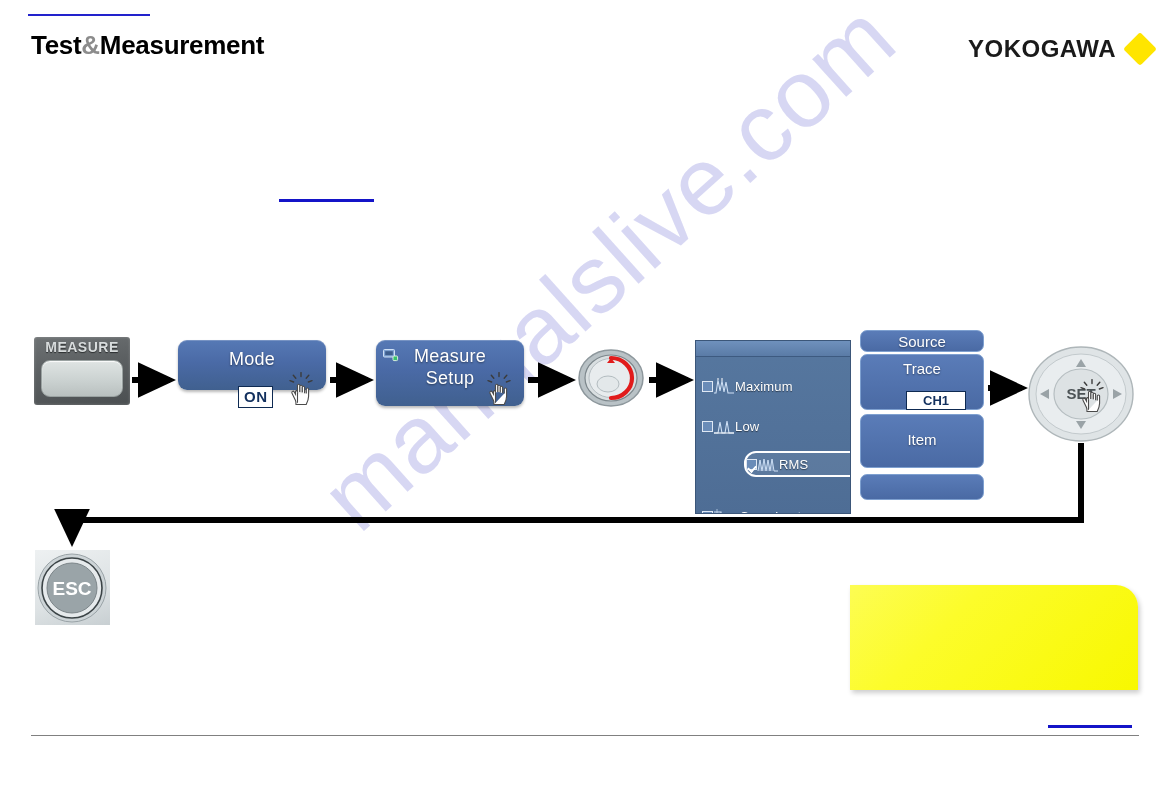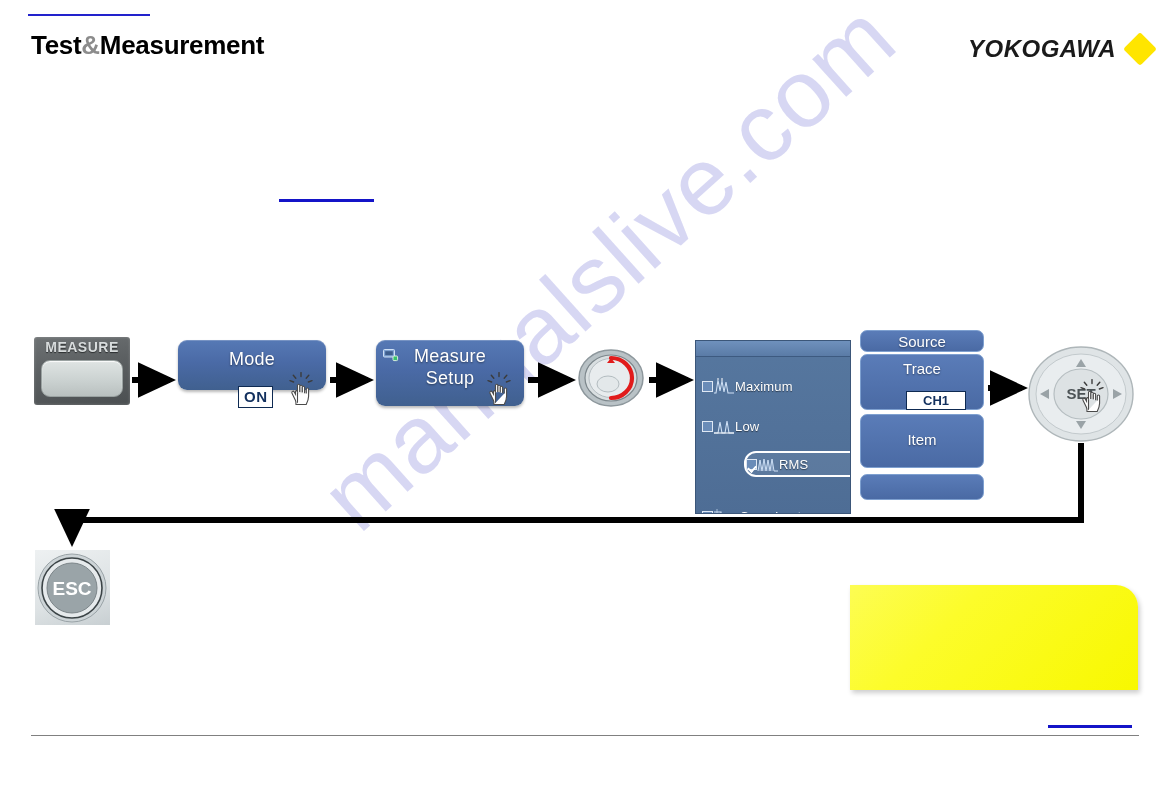--- a/index.html
+++ b/index.html
@@ -65,21 +65,20 @@
     display: flex;
     align-items: center;
     gap: 12px;
   }
   #logo .logo-word {
     font-size: 24px;
     font-weight: bold;
     letter-spacing: 0.5px;
     color: #1a1a1a;
     white-space: nowrap;
-    font-style: italic;
   }
   #logo .logo-diamond {
     width: 24px; height: 24px;
     background: #ffe500;
     transform: rotate(45deg);
     border-radius: 3px;
   }
 
   
   #mid-rule {

